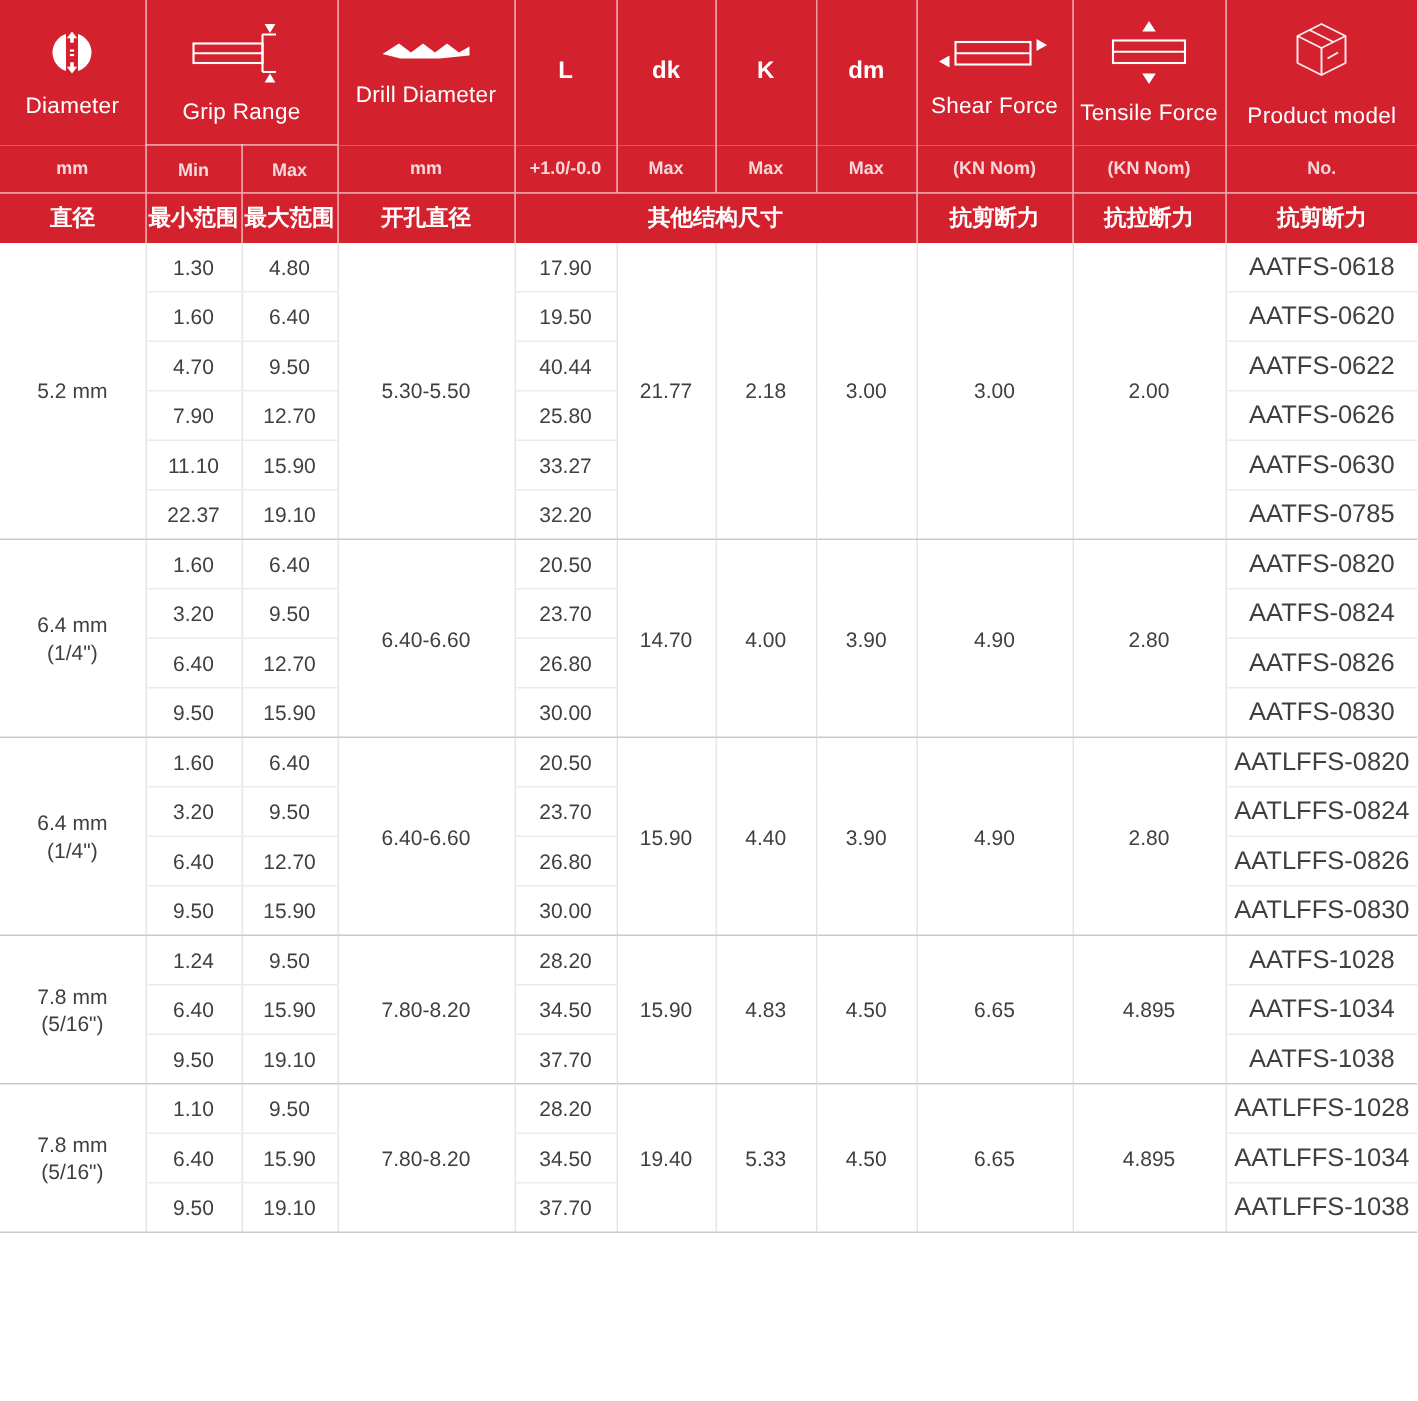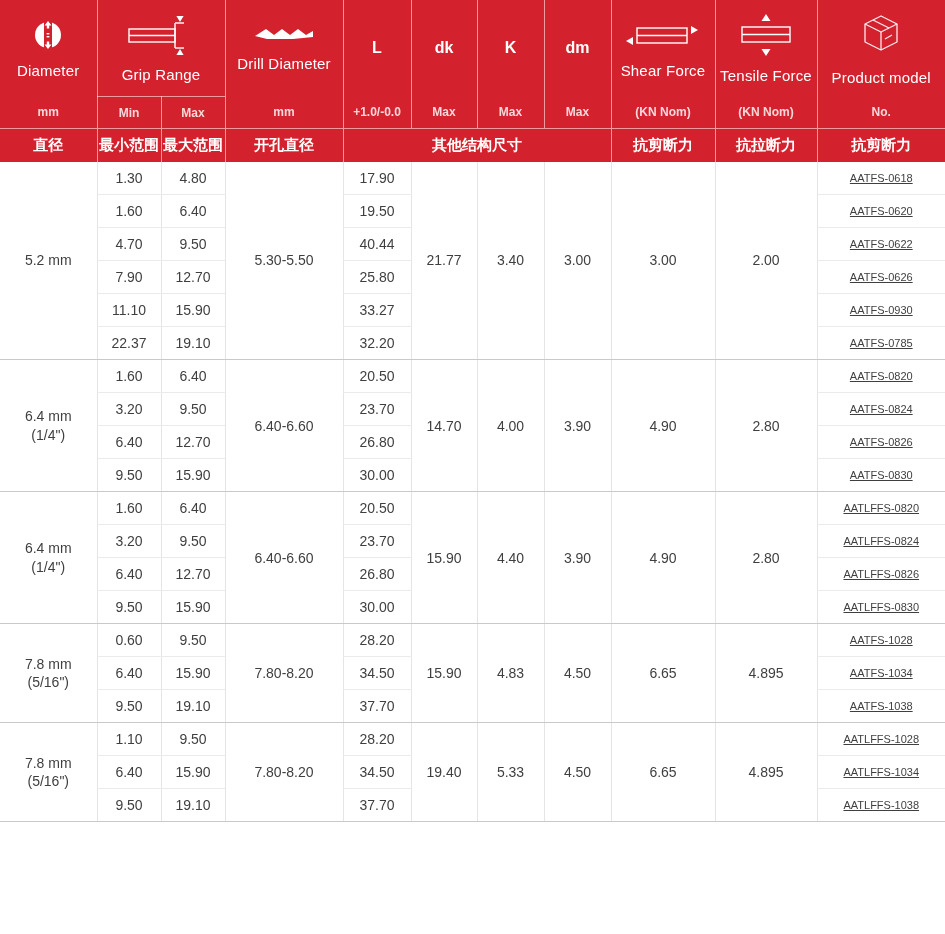--- a/index.html
+++ b/index.html
@@ -36,21 +36,21 @@
 
   
   tbody td{
     height:33px;text-align:center;vertical-align:middle;
     color:var(--txt);font-size:14px;
     border-left:1px solid #e5e5e5;padding:0;
   }
   td.c-diameter{border-left:none;line-height:1.3;}
   td.per-row{border-bottom:1px solid var(--grid);}
   td.group-end{border-bottom:1px solid var(--groupline);}
-  td.c-model{font-size:11px;text-decoration:underline;}
+  td.c-model{font-size:17px;}
 </style>
 </head>
 <body>
 
 <table class="spec">
   <colgroup>
     <col style="width:97px">
       <col style="width:64px">
       <col style="width:64px">
     <col style="width:118px">
@@ -198,21 +198,21 @@
       <tr>
         <td class="c-diameter group-end" rowspan="6">
           <div>5.2 mm</div>
           <div></div>
         </td>
         <td class="c-min per-row">1.30</td>
         <td class="c-max per-row">4.80</td>
         <td class="c-drill group-end" rowspan="6">5.30-5.50</td>
         <td class="c-l per-row">17.90</td>
         <td class="c-dk group-end" rowspan="6">21.77</td>
-        <td class="c-k group-end" rowspan="6">3.40</td>
+        <td class="c-k group-end" rowspan="6">2.18</td>
         <td class="c-dm group-end" rowspan="6">3.00</td>
         <td class="c-shear group-end" rowspan="6">3.00</td>
         <td class="c-tensile group-end" rowspan="6">2.00</td>
         <td class="c-model per-row">AATFS-0618</td>
       </tr>
       <tr>
         <td class="c-min per-row">1.60</td>
         <td class="c-max per-row">6.40</td>
         <td class="c-l per-row">19.50</td>
         <td class="c-model per-row">AATFS-0620</td>
@@ -226,21 +226,21 @@
       <tr>
         <td class="c-min per-row">7.90</td>
         <td class="c-max per-row">12.70</td>
         <td class="c-l per-row">25.80</td>
         <td class="c-model per-row">AATFS-0626</td>
       </tr>
       <tr>
         <td class="c-min per-row">11.10</td>
         <td class="c-max per-row">15.90</td>
         <td class="c-l per-row">33.27</td>
-        <td class="c-model per-row">AATFS-0930</td>
+        <td class="c-model per-row">AATFS-0630</td>
       </tr>
       <tr>
         <td class="c-min per-row group-end">22.37</td>
         <td class="c-max per-row group-end">19.10</td>
         <td class="c-l per-row group-end">32.20</td>
         <td class="c-model per-row group-end">AATFS-0785</td>
       </tr>
     </tbody>
     <tbody>
       <tr>
@@ -313,21 +313,21 @@
         <td class="c-l per-row group-end">30.00</td>
         <td class="c-model per-row group-end">AATLFFS-0830</td>
       </tr>
     </tbody>
     <tbody>
       <tr>
         <td class="c-diameter group-end" rowspan="3">
           <div>7.8 mm</div>
           <div>(5/16")</div>
         </td>
-        <td class="c-min per-row">0.60</td>
+        <td class="c-min per-row">1.24</td>
         <td class="c-max per-row">9.50</td>
         <td class="c-drill group-end" rowspan="3">7.80-8.20</td>
         <td class="c-l per-row">28.20</td>
         <td class="c-dk group-end" rowspan="3">15.90</td>
         <td class="c-k group-end" rowspan="3">4.83</td>
         <td class="c-dm group-end" rowspan="3">4.50</td>
         <td class="c-shear group-end" rowspan="3">6.65</td>
         <td class="c-tensile group-end" rowspan="3">4.895</td>
         <td class="c-model per-row">AATFS-1028</td>
       </tr>

